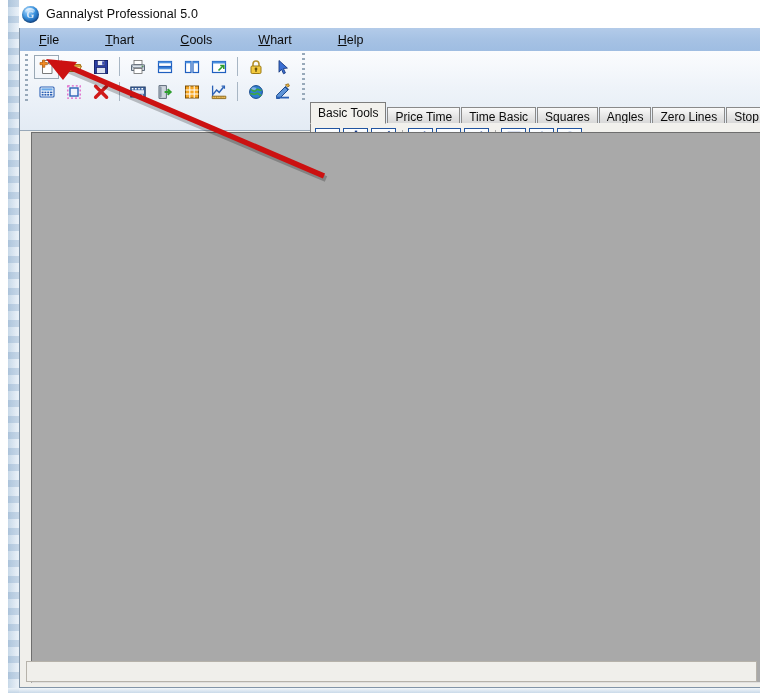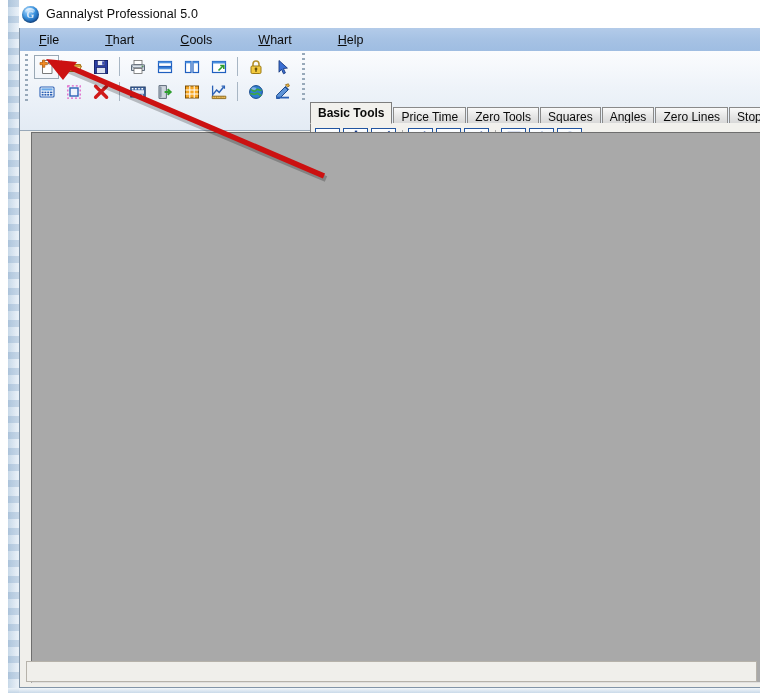--- a/index.html
+++ b/index.html
@@ -230,21 +230,21 @@
     top: 2px;
     cursor: default;
   }
   .tab.active {
     height: 22px;
     top: 0;
     background: #f2f1ed;
     border: 1px solid #7d7d7d;
     border-bottom: 1px solid #f2f1ed;
     z-index: 3;
-    font-weight: bold;
+    font-weight: normal;
   }
   #tab-content {
     position: absolute;
     left: 0; top: 48px;
     width: 455px;
     height: 31px;
     background: #f2f1ed;
     border: 1px solid #7d7d7d;
     border-top: none;
     box-sizing: border-box;
@@ -554,21 +554,21 @@
             </svg>
           </span>
         </div>
       </div>
 
       <div id="tabpanel">
 
         <div id="tabstrip">
           <div class="tab active">Basic Tools</div>
           <div class="tab">Price Time</div>
-          <div class="tab">Zero Tools</div>
+          <div class="tab">Time Basic</div>
           <div class="tab">Squares</div>
           <div class="tab">Angles</div>
           <div class="tab">Zero Lines</div>
           <div class="tab">Stop Loss</div>
 
         </div>
 
         <div id="tab-content">
 
           <div class="draw-btn">

